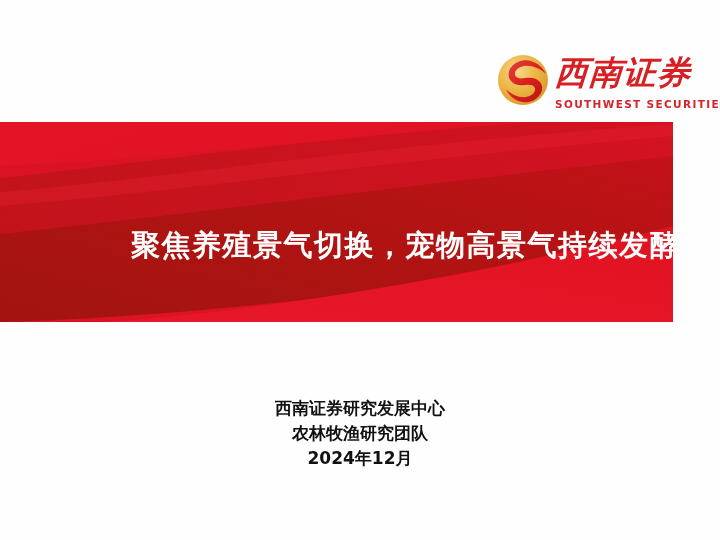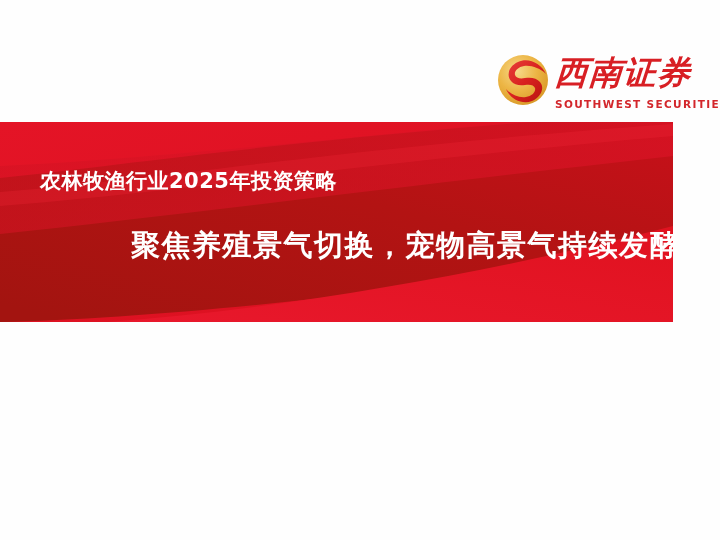--- a/index.html
+++ b/index.html
@@ -202,17 +202,21 @@
       <path d="M0 44 C180 36 420 6 673 -14 L673 34 C420 62 190 92 0 112 Z" fill="url(#bgMid)" opacity="0.55"></path>
 
       <path d="M673 104 L673 200 L108 200 C300 186 520 144 673 104 Z" fill="url(#bgLight)"></path>
 
       <path d="M0 70 C170 56 360 24 673 2 L673 14 C372 40 178 70 0 84 Z" fill="#ef2336" opacity="0.30"></path>
     </svg>
 
     <div style="position:absolute;left:0;top:0;width:673px;height:200px;"></div>
   </div>
 
-  <div class="banner-subtitle">农林牧渔行业2025年投资策略</div>
   <div class="banner-title">聚焦养殖景气切换，宠物高景气持续发酵</div>
 
+  <div class="footer">
+    <span class="footer-line">西南证券研究发展中心</span>
+    <span class="footer-line">农林牧渔研究团队</span>
+    <span class="footer-line">2024年12月</span>
+  </div>
 
 </div>
 
 </body></html>

